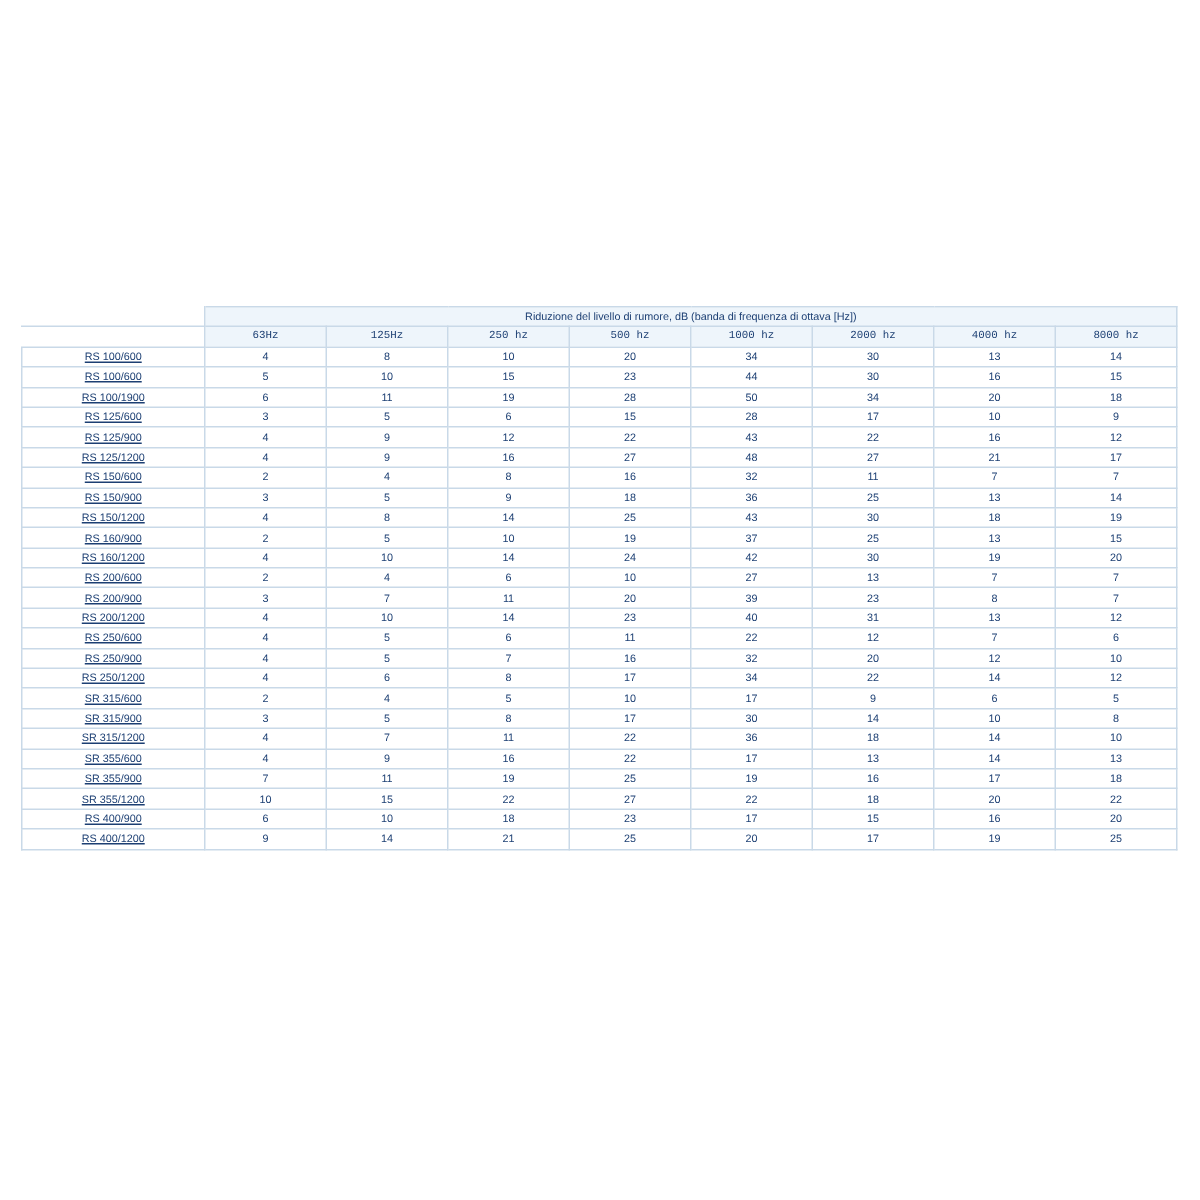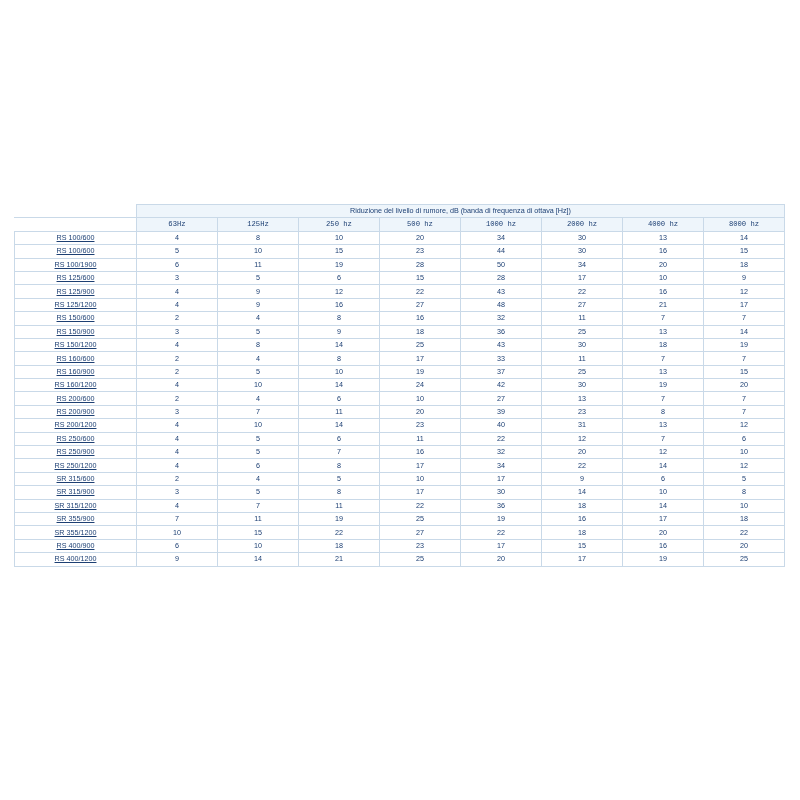--- a/index.html
+++ b/index.html
@@ -198,31 +198,20 @@
             <td class="val">4</td>
             <td class="val">8</td>
             <td class="val">14</td>
             <td class="val">25</td>
             <td class="val">43</td>
             <td class="val">30</td>
             <td class="val">18</td>
             <td class="val">19</td>
           </tr>
           <tr>
-            <td class="rowlabel">RS 160/600</td>
-            <td class="val">2</td>
-            <td class="val">4</td>
-            <td class="val">8</td>
-            <td class="val">17</td>
-            <td class="val">33</td>
-            <td class="val">11</td>
-            <td class="val">7</td>
-            <td class="val">7</td>
-          </tr>
-          <tr>
             <td class="rowlabel">RS 160/900</td>
             <td class="val">2</td>
             <td class="val">5</td>
             <td class="val">10</td>
             <td class="val">19</td>
             <td class="val">37</td>
             <td class="val">25</td>
             <td class="val">13</td>
             <td class="val">15</td>
           </tr>
@@ -328,20 +317,31 @@
           <tr>
             <td class="rowlabel">SR 315/1200</td>
             <td class="val">4</td>
             <td class="val">7</td>
             <td class="val">11</td>
             <td class="val">22</td>
             <td class="val">36</td>
             <td class="val">18</td>
             <td class="val">14</td>
             <td class="val">10</td>
+          </tr>
+          <tr>
+            <td class="rowlabel">SR 355/600</td>
+            <td class="val">4</td>
+            <td class="val">9</td>
+            <td class="val">16</td>
+            <td class="val">22</td>
+            <td class="val">17</td>
+            <td class="val">13</td>
+            <td class="val">14</td>
+            <td class="val">13</td>
           </tr>
           <tr>
             <td class="rowlabel">SR 355/900</td>
             <td class="val">7</td>
             <td class="val">11</td>
             <td class="val">19</td>
             <td class="val">25</td>
             <td class="val">19</td>
             <td class="val">16</td>
             <td class="val">17</td>

